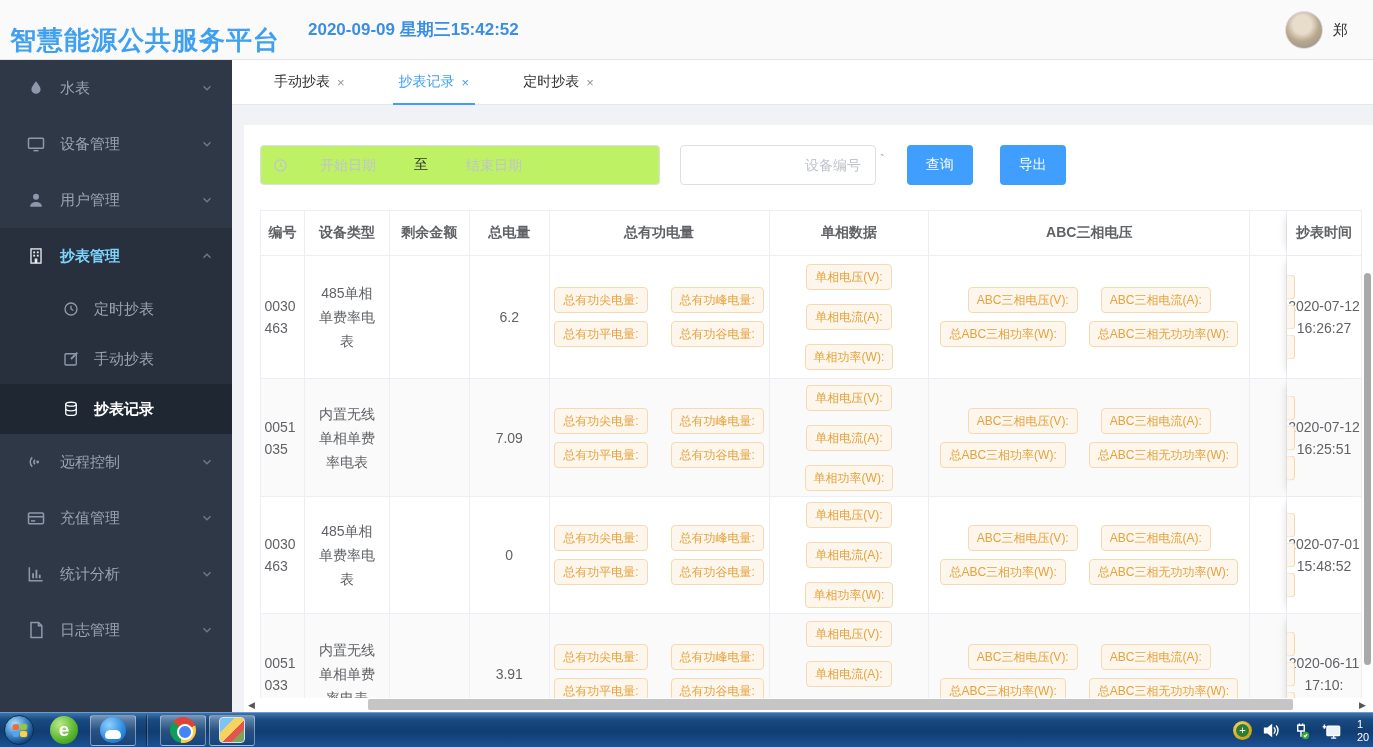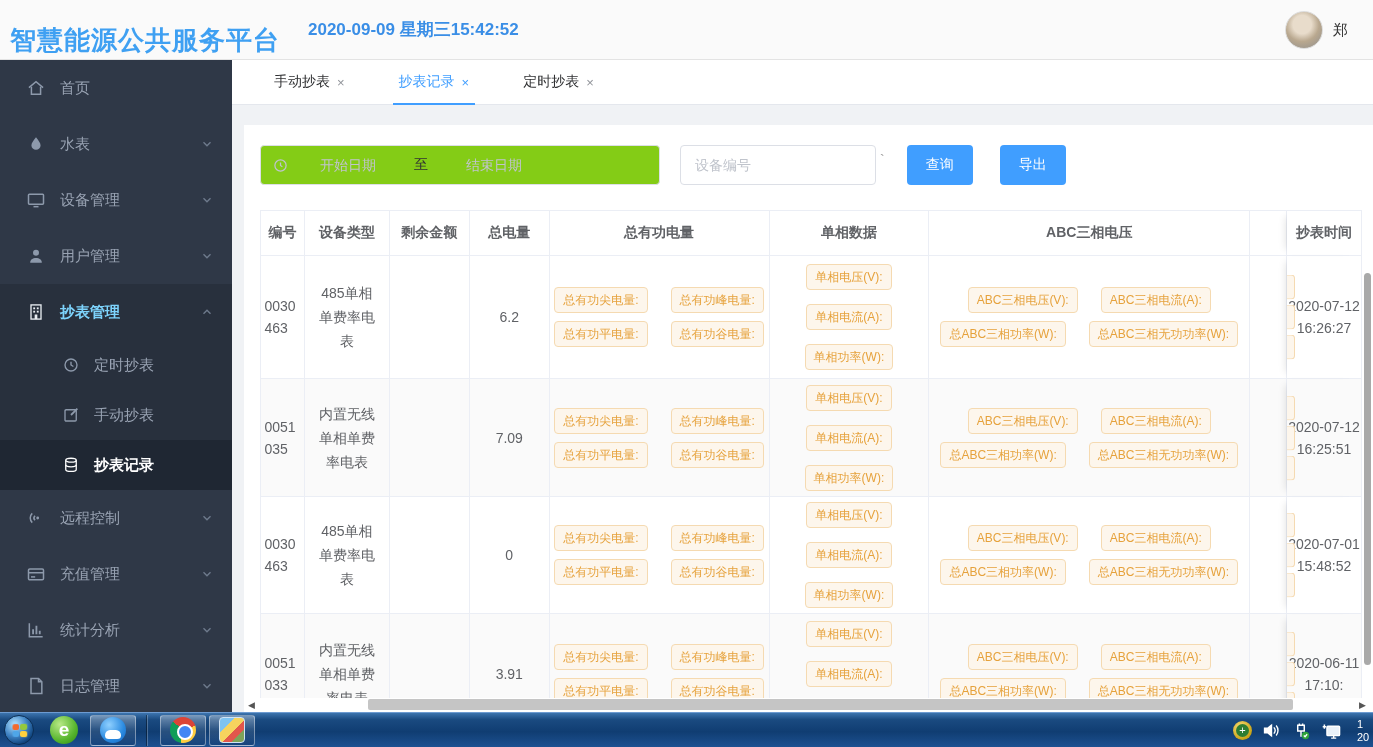--- a/index.html
+++ b/index.html
@@ -46,28 +46,28 @@
   .tab.active .x { color:#409eff; }
   .tab.active::after { content:""; position:absolute; left:0; right:0; bottom:-1px;
     height:2px; background:#409eff; }
 
   
   .content { flex:1; padding:20px 0 0 12px; min-height:0; }
   .card { background:#fff; height:100%; position:relative; padding:20px 0 0 16px; }
 
   .filters { display:flex; align-items:center; }
   .range-input { width:400px; height:40px; border:1px solid #dcdfe6; border-radius:4px;
-    display:flex; align-items:center; padding:0 12px; background:#84cc16; }
+    display:flex; align-items:center; padding:0 12px; background:#bef264; }
   .range-input .clk { width:15px; height:15px; color:#c0c4cc; flex:0 0 auto; }
   .range-input input { border:none; outline:none; font-size:14px; width:120px;
     text-align:center; color:#606266; font-family:inherit; background:transparent; }
   .range-input input::placeholder { color:#c0c4cc; }
   .range-sep { font-size:14px; color:#303133; padding:0 6px; }
   .plain-input { width:196px; height:40px; border:1px solid #dcdfe6; border-radius:4px;
-    margin-left:20px; padding:0 14px; font-size:14px; color:#606266; outline:none; font-family:inherit; }
+    margin-left:20px; padding:0 14px; font-size:14px; color:#606266; outline:none; font-family:inherit;text-align:right; }
   .plain-input::placeholder { color:#c0c4cc; }
   .tickmark { color:#999; font-size:14px; margin:0 0 10px 4px; }
   .btn { height:40px; border:none; border-radius:4px; background:#409eff; color:#fff;
     font-size:14px; padding:0 19px; cursor:pointer; font-family:inherit; }
   .btn.query { margin-left:22px; }
   .btn.export { margin-left:27px; }
 
   
   .table-wrap { margin-top:25px; width:1102px; border-top:1px solid #ebeef5;
     border-left:1px solid #ebeef5; overflow:hidden; font-size:14px; }
@@ -159,29 +159,20 @@
     <div class="avatar"></div>
     <div class="username">郑</div>
   </div>
 </div>
 
 <div class="app">
 
   <div class="sidebar">
     <div class="menu-item">
       <span class="mi-icon">
-          <svg class="icon" viewBox="0 0 24 24" fill="none" stroke="currentColor" stroke-width="1.8">
-            <path d="M3.5 11.5 12 4.5l8.5 7"></path>
-            <path d="M6.5 10.5V19.5h11v-9"></path>
-          </svg>
-        </span>
-      <span class="mi-label">首页</span>
-    </div>
-    <div class="menu-item">
-      <span class="mi-icon">
           <svg class="icon" viewBox="0 0 24 24">
             <path fill="currentColor" d="M12 4c3 4 5.5 6.8 5.5 9.7A5.5 5.5 0 0 1 12 19a5.5 5.5 0 0 1-5.5-5.3C6.5 10.8 9 8 12 4z"></path>
           </svg>
         </span>
       <span class="mi-label">水表</span>
       <span class="chev">
           <svg class="icon" viewBox="0 0 24 24" fill="none" stroke="currentColor" stroke-width="2.4">
             <path d="M6 9l6 6 6-6"></path>
           </svg>
         </span>

